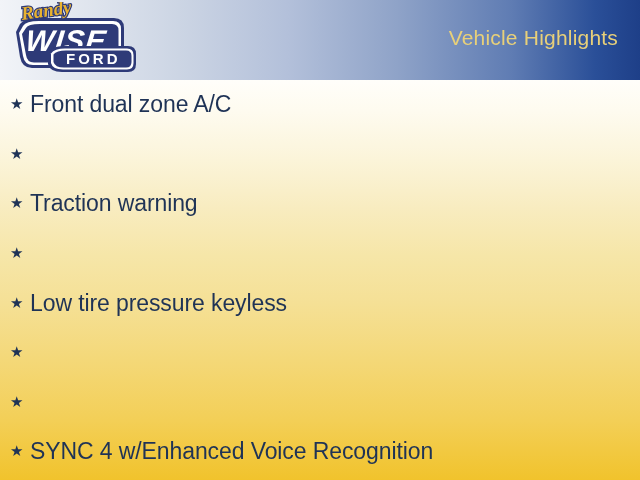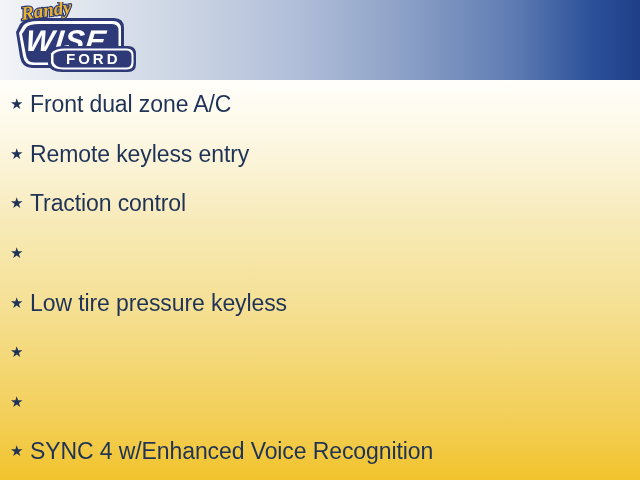--- a/index.html
+++ b/index.html
@@ -135,38 +135,38 @@
         <path d="M42 50 Q46 44 58 44 L122 44 Q130 44 130 52 L130 62 Q130 70 122 70 L56 70 Q44 70 42 62 Z" fill="#2E3A78"></path>
         <path d="M45 51.5 Q48.5 46.5 59 46.5 L121 46.5 Q127.5 46.5 127.5 53 L127.5 61 Q127.5 67.5 121 67.5 L57 67.5 Q46.5 67.5 45 61 Z" fill="#ffffff"></path>
         <path d="M47.5 52.5 Q50.5 48.5 60 48.5 L120 48.5 Q125.5 48.5 125.5 54 L125.5 60 Q125.5 65.5 120 65.5 L58 65.5 Q49 65.5 47.5 60 Z" fill="#2E3A78"></path>
         <text x="60" y="62" font-family="'Liberation Sans',sans-serif" font-size="15" font-weight="bold" fill="#ffffff" letter-spacing="3">FORD</text>
 
         <text x="16" y="18" font-family="'Liberation Serif',serif" font-size="19" font-style="italic" font-weight="bold" fill="#2E3A78" stroke="#2E3A78" stroke-width="2.4" transform="rotate(-8 16 18)">Randy</text>
         <text x="16" y="18" font-family="'Liberation Serif',serif" font-size="19" font-style="italic" font-weight="bold" fill="#E8B230" transform="rotate(-8 16 18)">Randy</text>
       </svg>
     </div>
 
+    <div class="header-title">Vehicle Highlights</div>
   </div>
 
   <div class="body">
     <ul class="list">
 
       <li class="list-item">
         <span class="bullet">★</span>
         <span class="item-label">Front dual zone A/C</span>
       </li>
 
       <li class="list-item">
         <span class="bullet">★</span>
-        <span class="item-label">Remote keyless entry</span>
       </li>
 
       <li class="list-item">
         <span class="bullet">★</span>
-        <span class="item-label">Traction control</span>
+        <span class="item-label">Traction warning</span>
       </li>
 
       <li class="list-item">
         <span class="bullet">★</span>
       </li>
 
       <li class="list-item">
         <span class="bullet">★</span>
         <span class="item-label">Low tire pressure keyless</span>
       </li>

